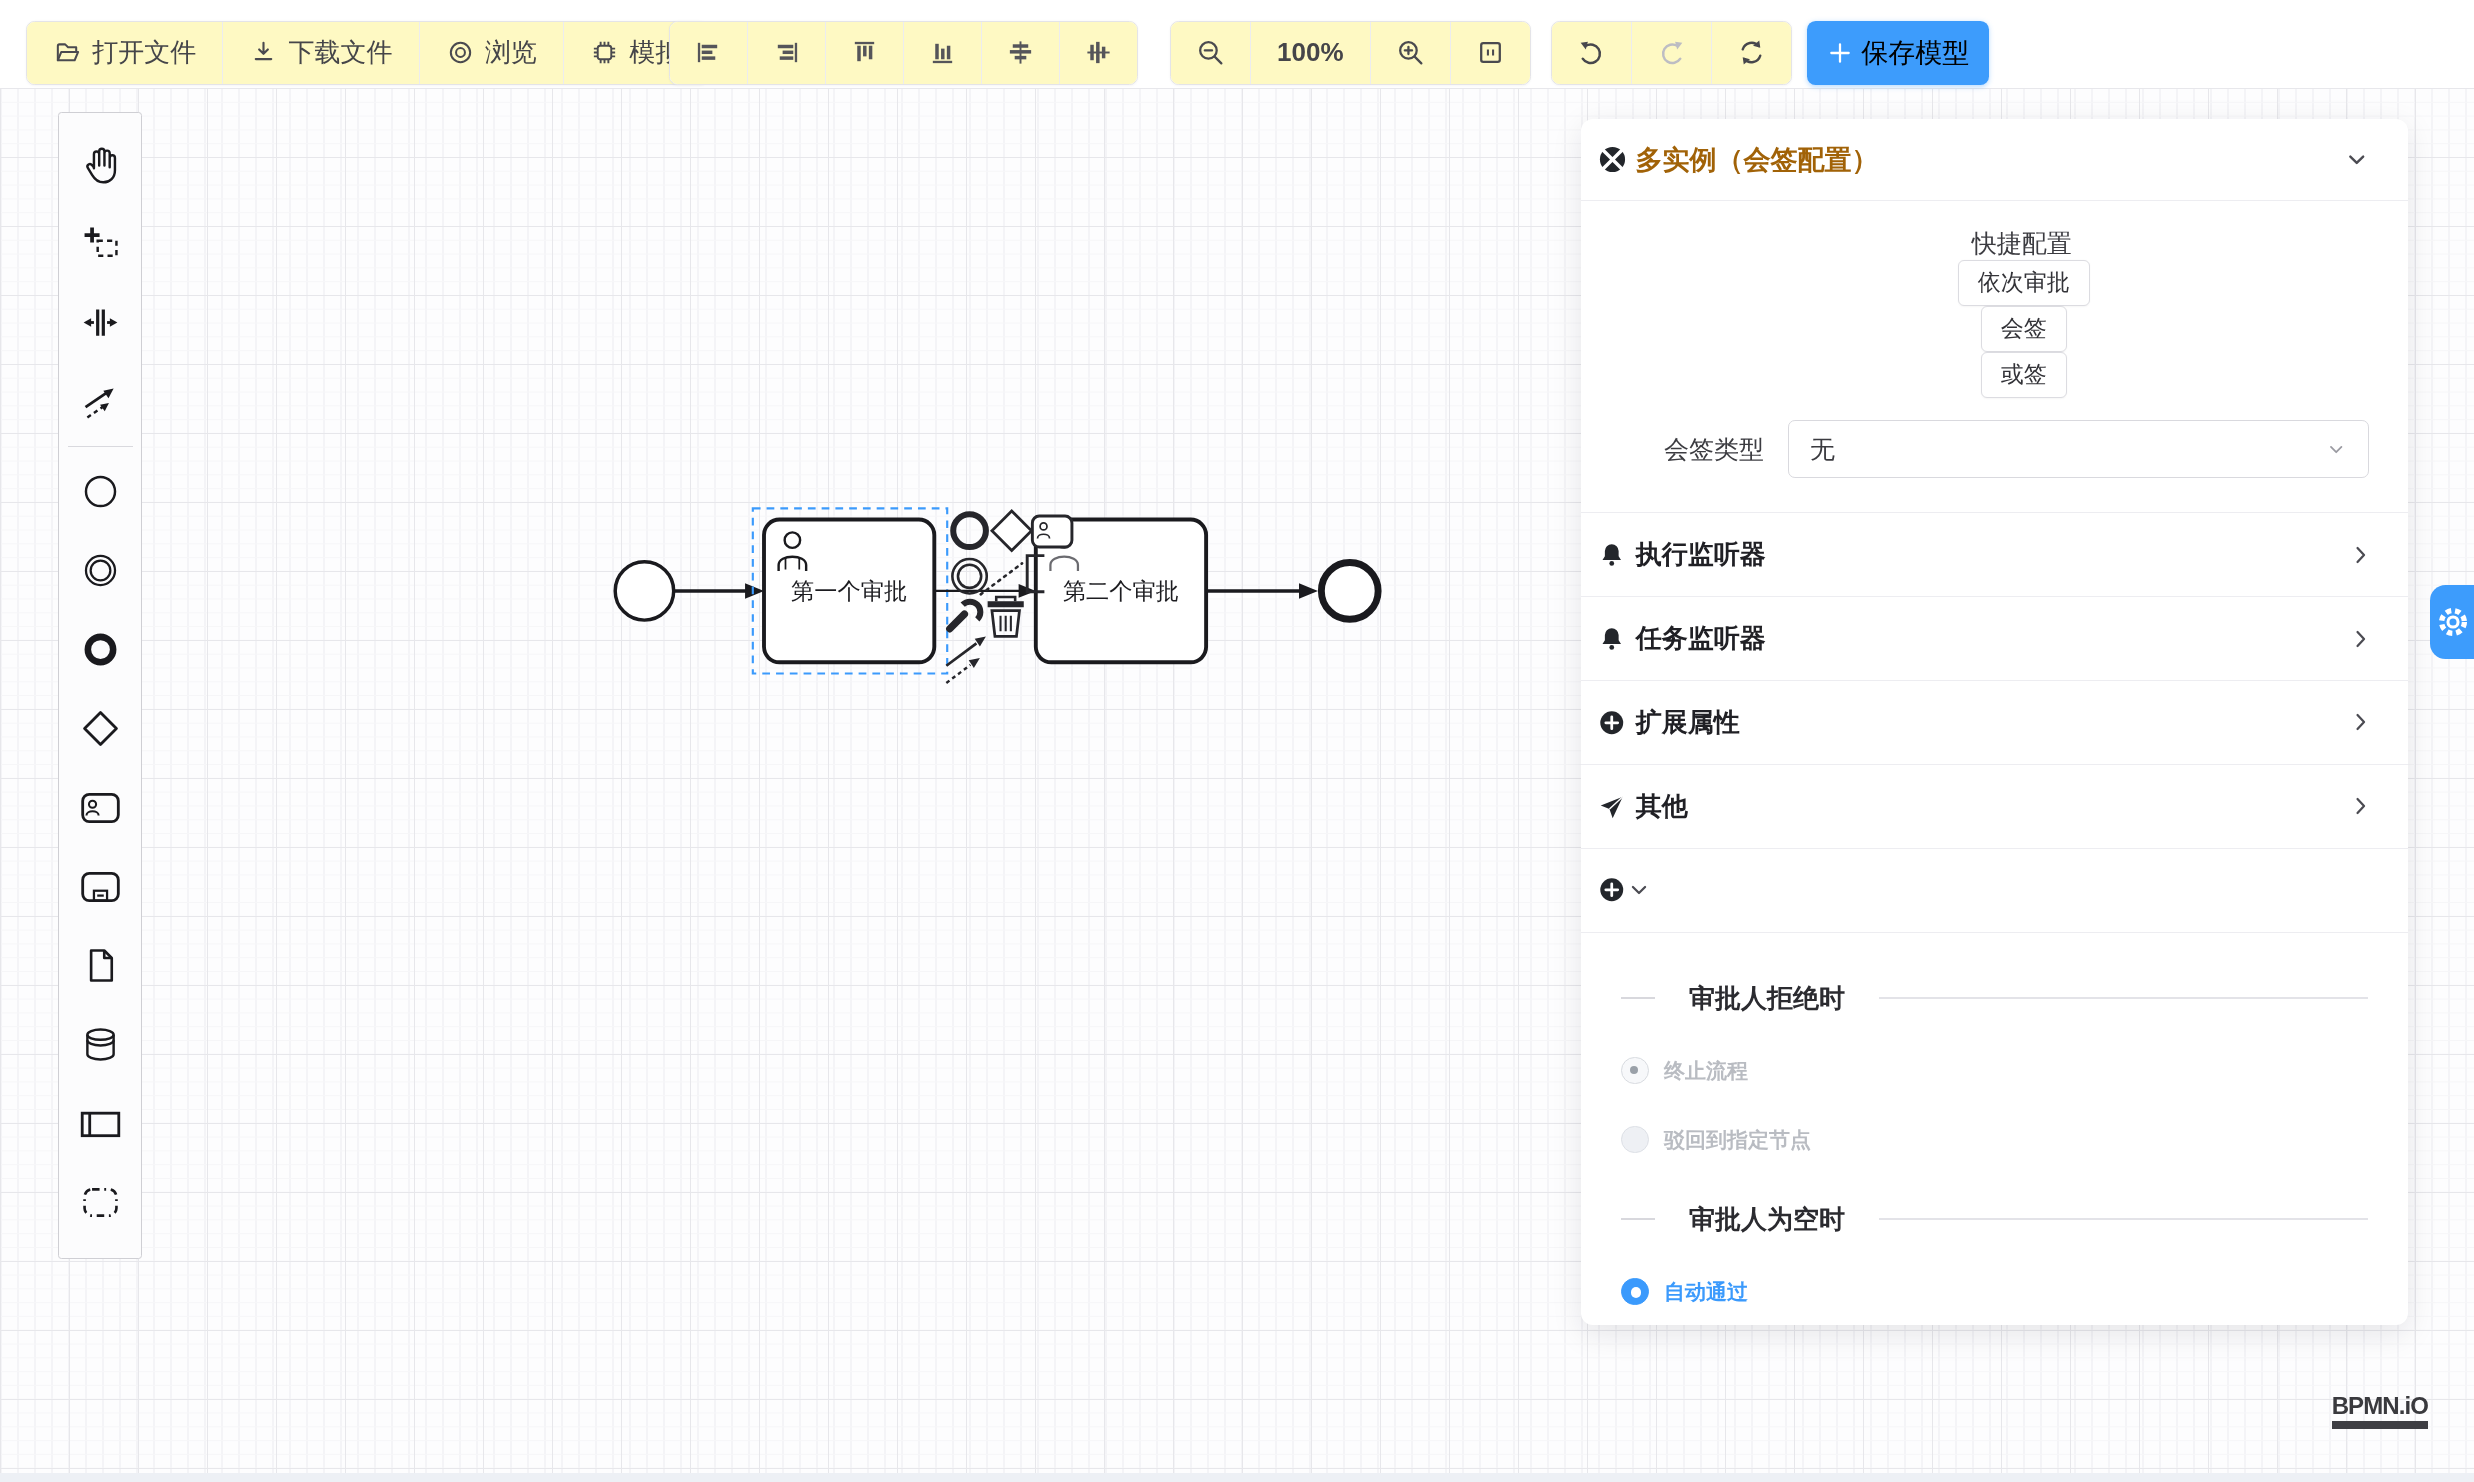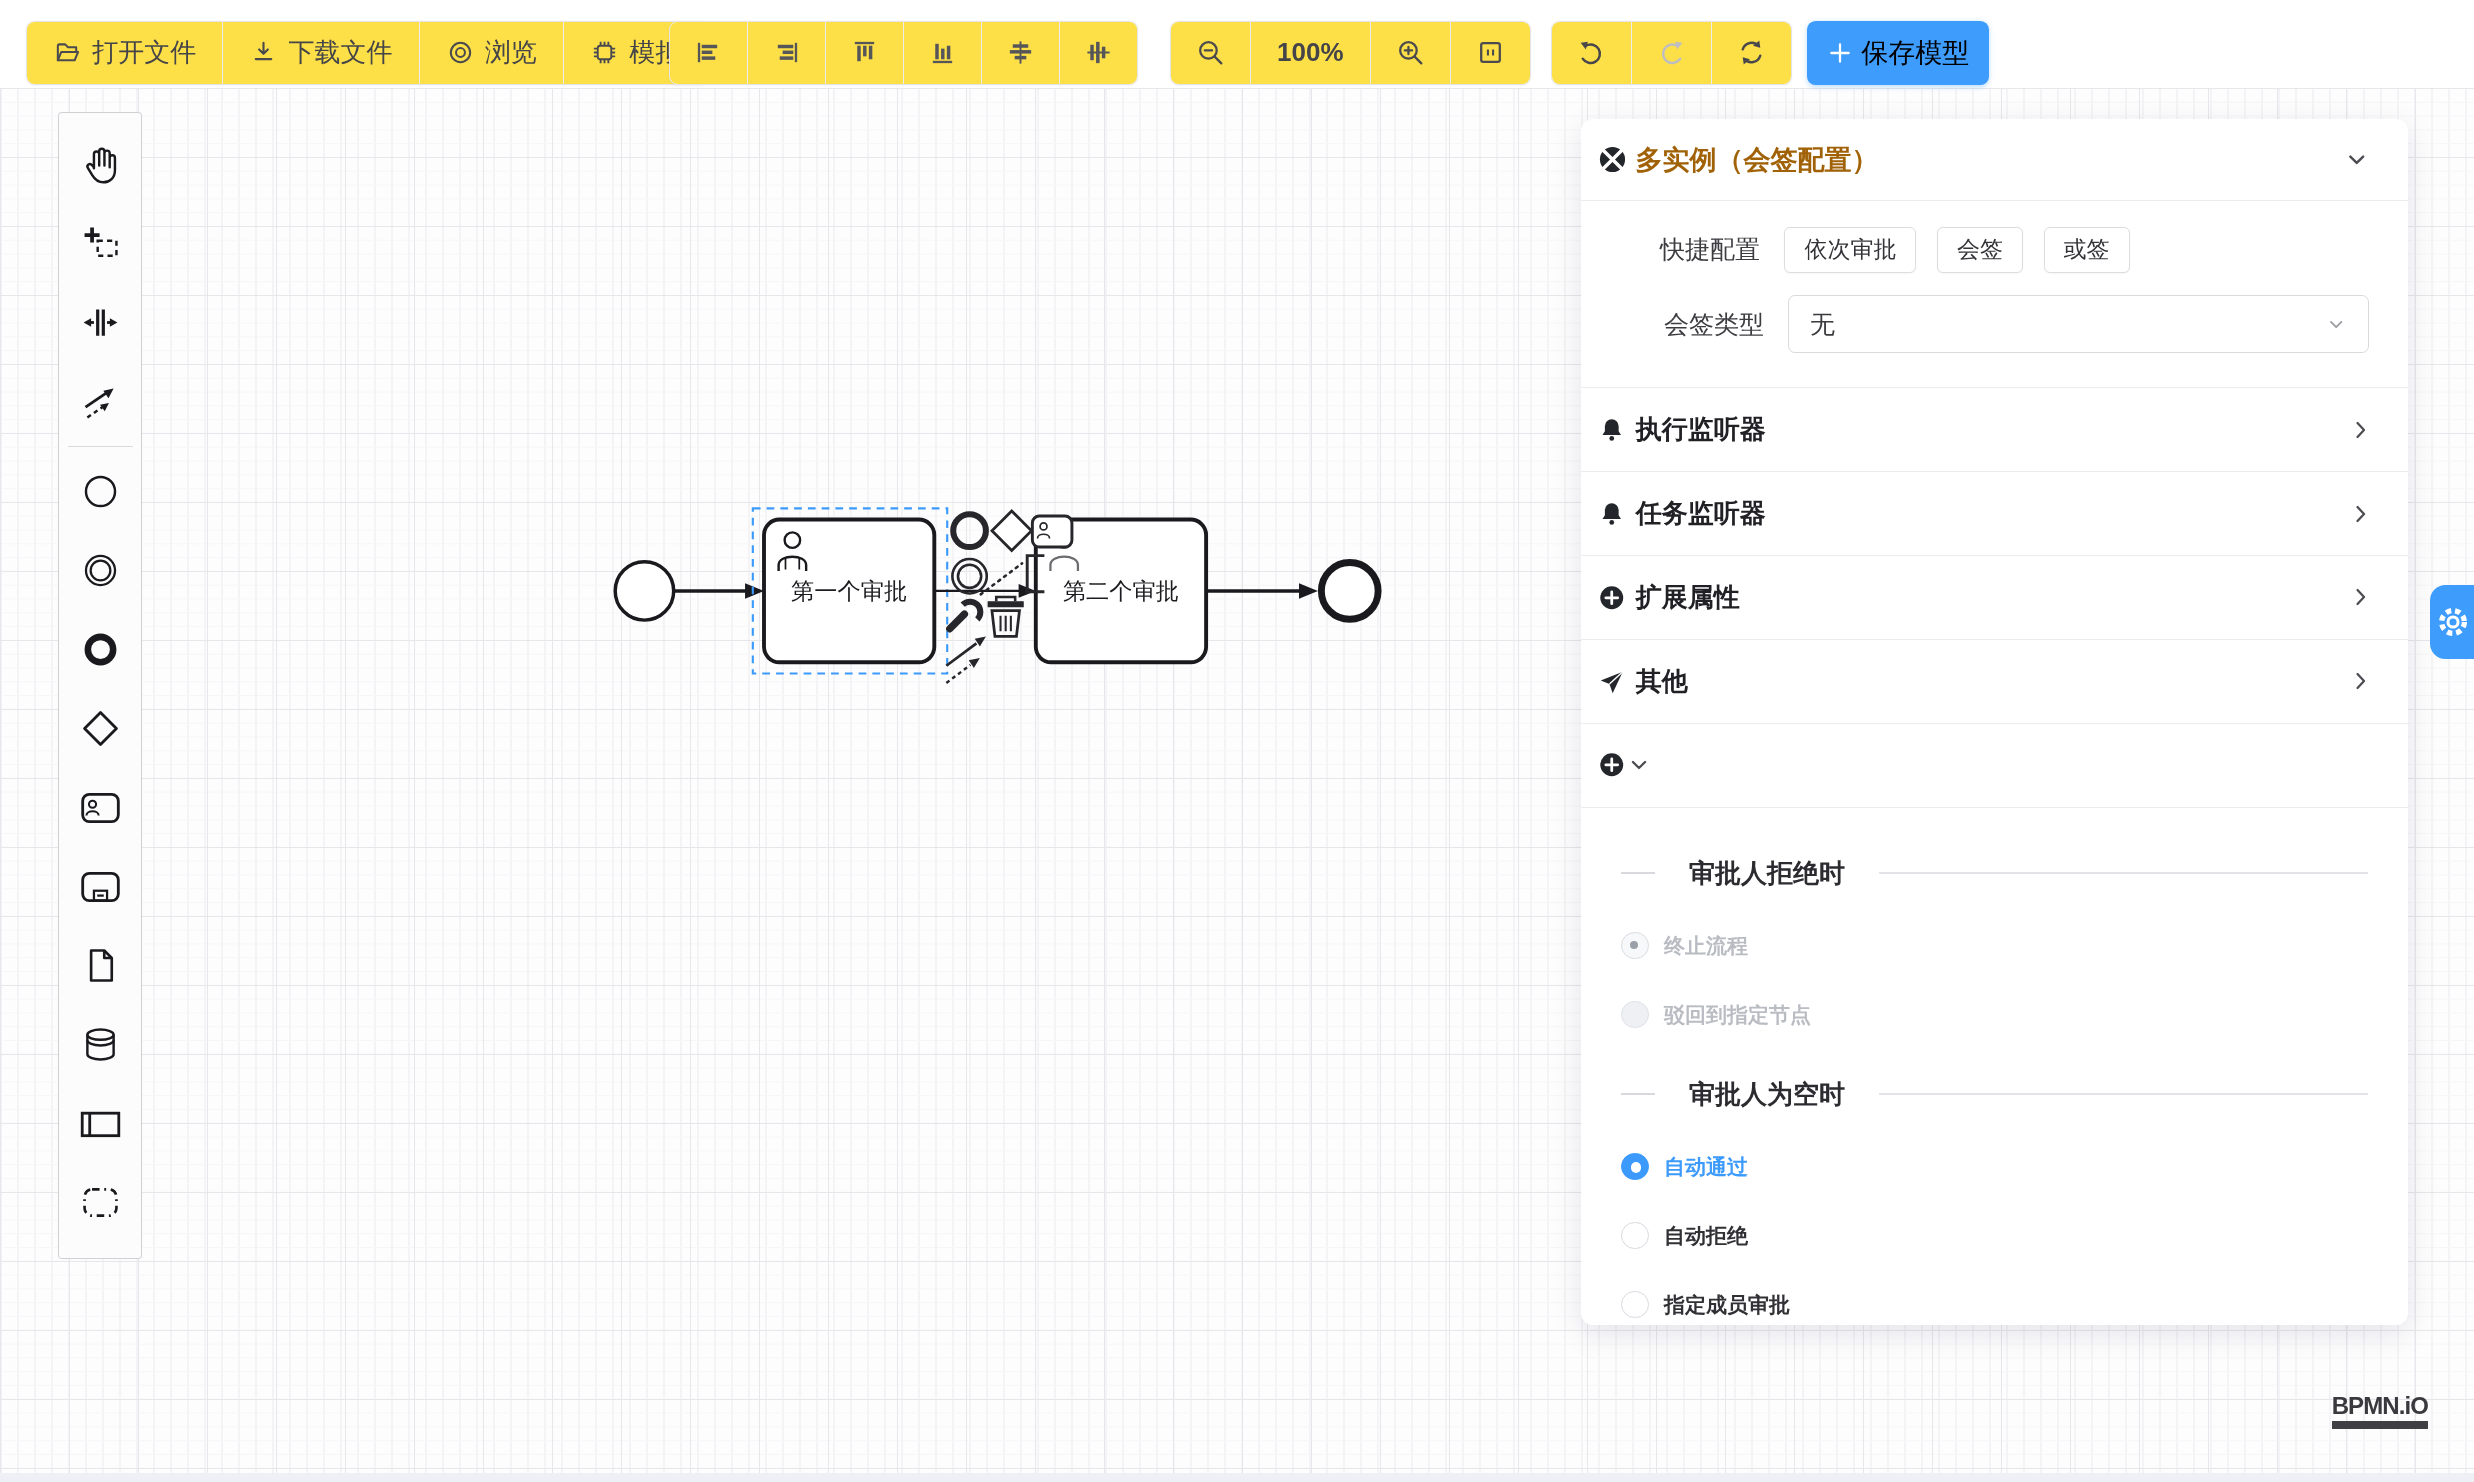--- a/index.html
+++ b/index.html
@@ -5,21 +5,21 @@
   * { margin:0; padding:0; box-sizing:border-box; }
   html,body { width:2475px; height:1482px; overflow:hidden;
     font-family:"Liberation Sans","DejaVu Sans",sans-serif; background:#fff; }
   .page { position:relative; width:2475px; height:1482px; }
 
   
   .toolbar { position:absolute; left:0; top:0; width:100%; height:88px; background:#fff; z-index:6; }
   .tb-group { position:absolute; top:20.6px; height:64px; display:flex; background:#fff;
     border:0.9px solid #e4e4e8; border-radius:8.6px; box-shadow:0 0.9px 2.6px rgba(0,0,0,.04); overflow:hidden; }
   .tb-btn { display:flex; align-items:center; justify-content:center; gap:10.3px; padding:0 26px;
-    border-right:0.9px solid #ececef; cursor:pointer; color:#454549; font-size:26px; white-space:nowrap; background:#fde047; }
+    border-right:0.9px solid #ececef; cursor:pointer; color:#454549; font-size:26px; white-space:nowrap; background:#fef9c3; }
   .tb-btn:last-child { border-right:none; }
   .tb-btn.iconic { padding:0 24px; }
   .tb-zoomtxt { font-size:26px; color:#454549;font-weight:bold; }
   .save-btn { position:absolute; left:1807px; top:20.6px; width:182px; height:64px; background:#3d9cfc;
     border-radius:8.6px; display:flex; align-items:center; justify-content:center; gap:8.6px;
     color:#000000; font-size:27px; cursor:pointer; box-shadow:0 1.7px 5.2px rgba(61,156,252,.35); }
 
   
   .canvas { position:absolute; left:0; top:88px; width:2475px; height:1386px;
     background-color:#fdfdfe;
@@ -41,21 +41,21 @@
   .diagram { position:absolute; left:0; top:0; width:2475px; height:1482px; z-index:2; pointer-events:none; }
 
   
   .panel { position:absolute; left:1581px; top:119px; width:827px; height:1206px; background:#fff;
     border-radius:12px; box-shadow:0 8.6px 31px rgba(15,23,42,.10); z-index:5; overflow:hidden; }
   .panel-header { height:81px; display:flex; align-items:center; padding:0 38px 0 17px; }
   .panel-header .ttl { font-size:27px; color:#a16207; font-weight:600; margin-left:8.6px; flex:1; }
   .p-divider { height:0.9px; background:#ededf1; margin:0; }
   .form-row { display:flex; align-items:center; padding-left:79px; }
   .form-row .flabel { width:102px; font-size:25px; color:#3c3c41; margin-right:22.4px; flex:none; }
-  .qc-row { margin:26px 0 22.4px; }
+  .qc-row { margin:26px 0 22.4px;flex-direction:column; }
   .qc-btn { height:46px; padding:0 19px; margin-right:20.6px; background:#fff; border:0.9px solid #dcdce1;
     border-radius:6px; font-size:23px; color:#333338; display:inline-flex; align-items:center; cursor:pointer;
     box-shadow:0 0.9px 1.7px rgba(0,0,0,.04); }
   .sel-row { margin:12px 4px 34px; }
   .select { width:581px; height:58px; border:0.9px solid #d9d9de; border-radius:6.9px; display:flex;
     align-items:center; padding:0 20.6px; font-size:25px; color:#3b3b40; cursor:pointer; background:#fff; }
   .select .sval { flex:1; }
   .sec-row { height:83px; display:flex; align-items:center; padding:0 34px 0 17px; cursor:pointer; }
   .sec-row .slabel { font-size:26px; color:#202025; font-weight:600; margin-left:10.3px; flex:1; }
   .group-title { display:flex; align-items:center; padding:0 40px; margin:48px 0 0; }

